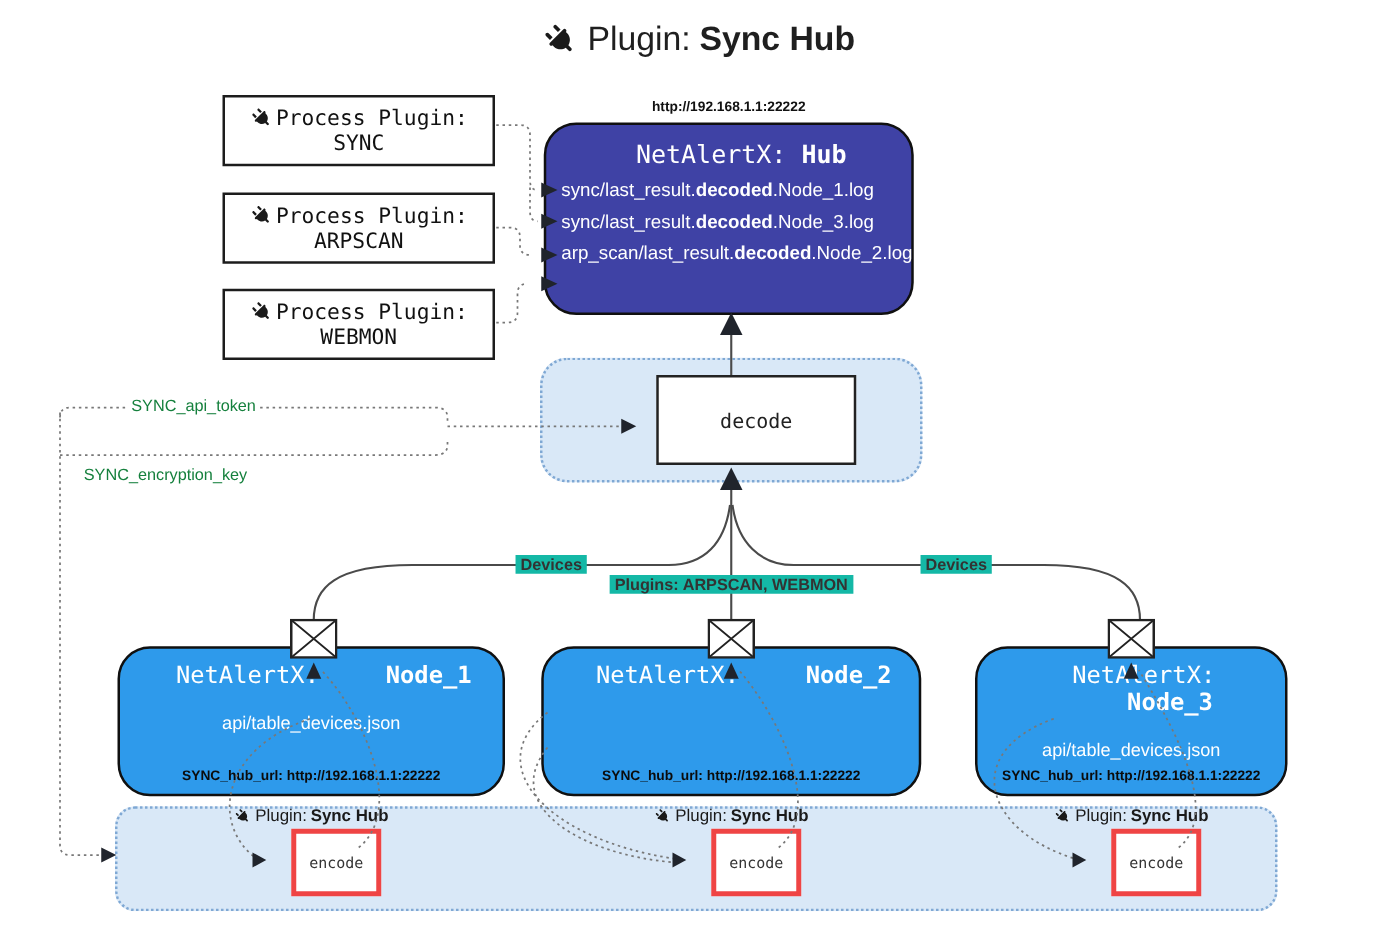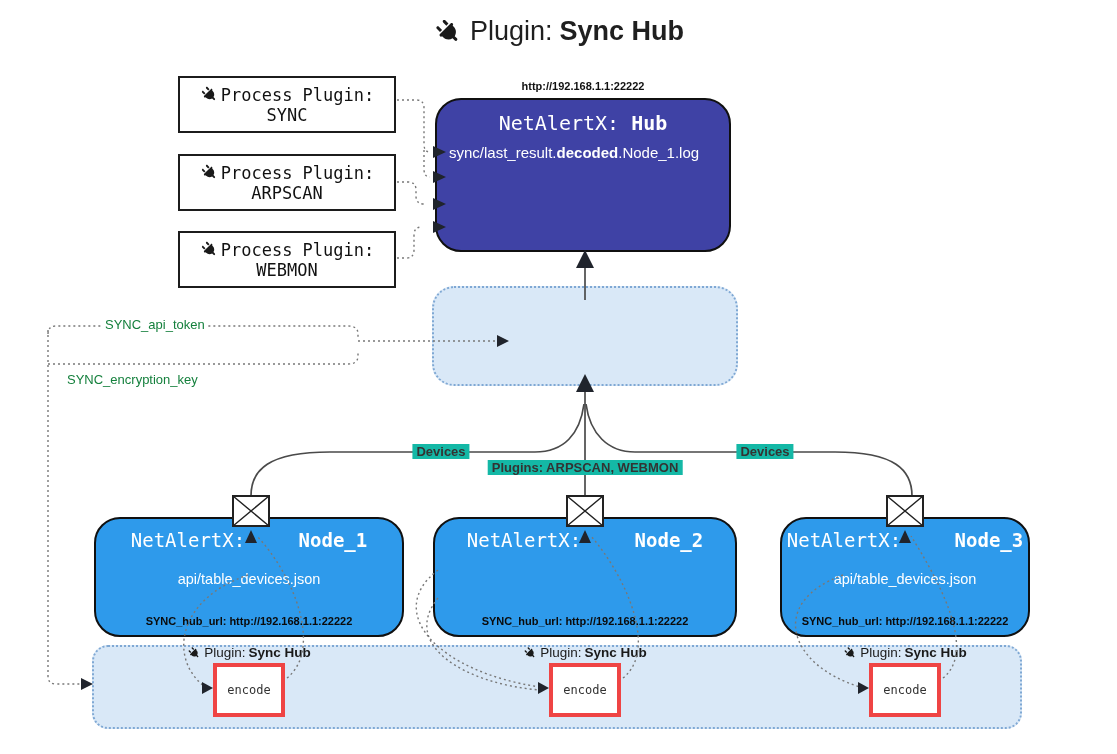--- a/index.html
+++ b/index.html
@@ -2,21 +2,21 @@
 <html><head>
 <meta charset="utf-8">
 <style>
   * { margin:0; padding:0; box-sizing:border-box; }
   html,body { background:#ffffff; }
   #stage {
     position:relative; width:1117px; height:754px; background:#ffffff;
     font-family:"Liberation Sans", sans-serif; overflow:hidden; color:#1a1a1a;
   }
   .abs { position:absolute; }
-  .mono { font-family:"DejaVu Sans Mono","Liberation Mono",monospace; }
+  .mono { font-family:"DejaVu Sans Mono","Liberation Mono",monospace;margin-left:20px; }
 
   
   .title { top:16px; left:50%; transform:translateX(-50%); display:flex; align-items:center; gap:7px;
            font-size:27px; color:#1f1f1f; z-index:40; }
   .title .plug { width:30px; height:30px; }
   .title .bold { font-weight:700; }
 
   
   .pbox { left:178px; width:218px; height:57px; border:2px solid #1c1c1c; background:#fff;
           display:flex; flex-direction:column; align-items:center; justify-content:center;
@@ -125,24 +125,27 @@
   </div>
 
   <div class="abs hub-url">http://192.168.1.1:22222</div>
   <div class="abs hub">
     <div class="hub-title mono">
       <span>NetAlertX:</span>
       <span class="name">Hub</span>
     </div>
     <div class="hub-logs">
       <div class="log"><span>sync/last_result.</span><span class="b">decoded</span><span>.Node_1.log</span></div>
+      <div class="log"><span>sync/last_result.</span><span class="b">decoded</span><span>.Node_3.log</span></div>
+      <div class="log"><span>arp_scan/last_result.</span><span class="b">decoded</span><span>.Node_2.log</span></div>
     </div>
   </div>
 
   <div class="abs panel decode-panel"></div>
+  <div class="abs decode-box mono">decode</div>
 
   <div class="abs setting" style="left:102px; top:317px;">SYNC_api_token</div>
   <div class="abs setting" style="left:64px; top:372px;">SYNC_encryption_key</div>
 
   <div class="abs edge-lbl" style="left:441px; top:444px;">Devices</div>
   <div class="abs edge-lbl" style="left:765px; top:444px;">Devices</div>
   <div class="abs edge-lbl" style="left:585px; top:460px;">Plugins: ARPSCAN, WEBMON</div>
 
   <div class="abs node" style="left:94px; width:310px;">
     <div class="node-title mono">

